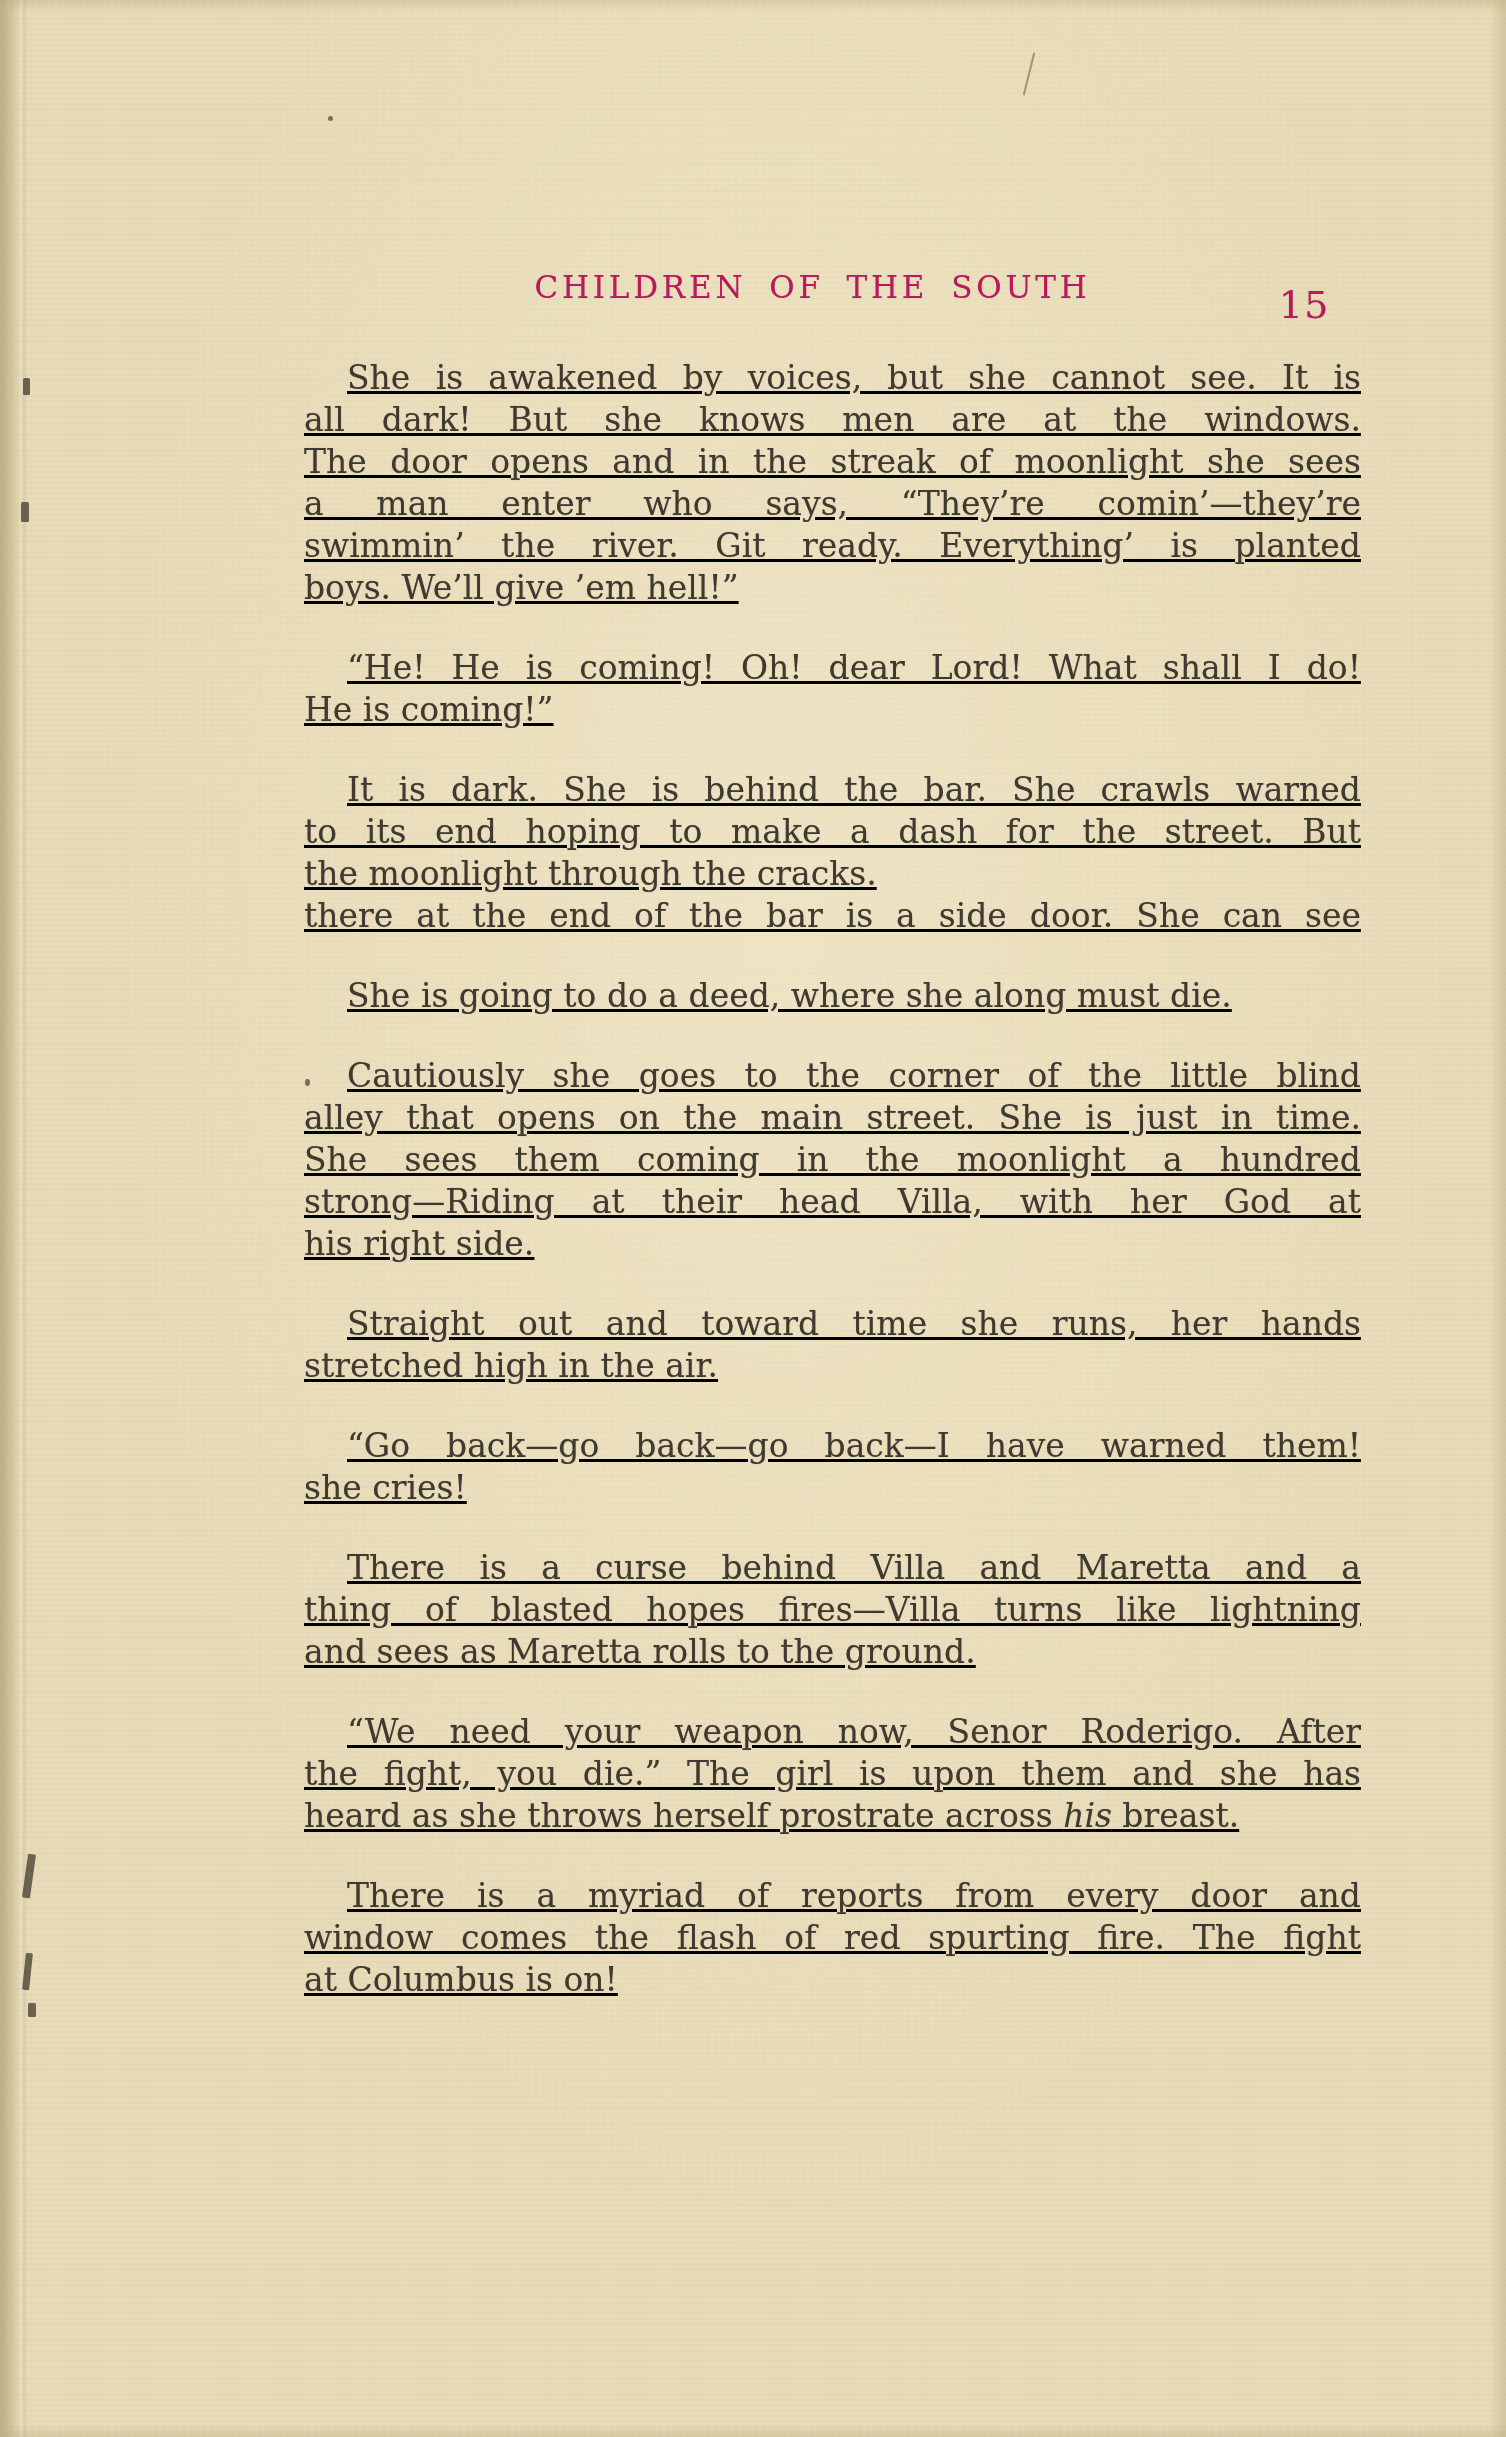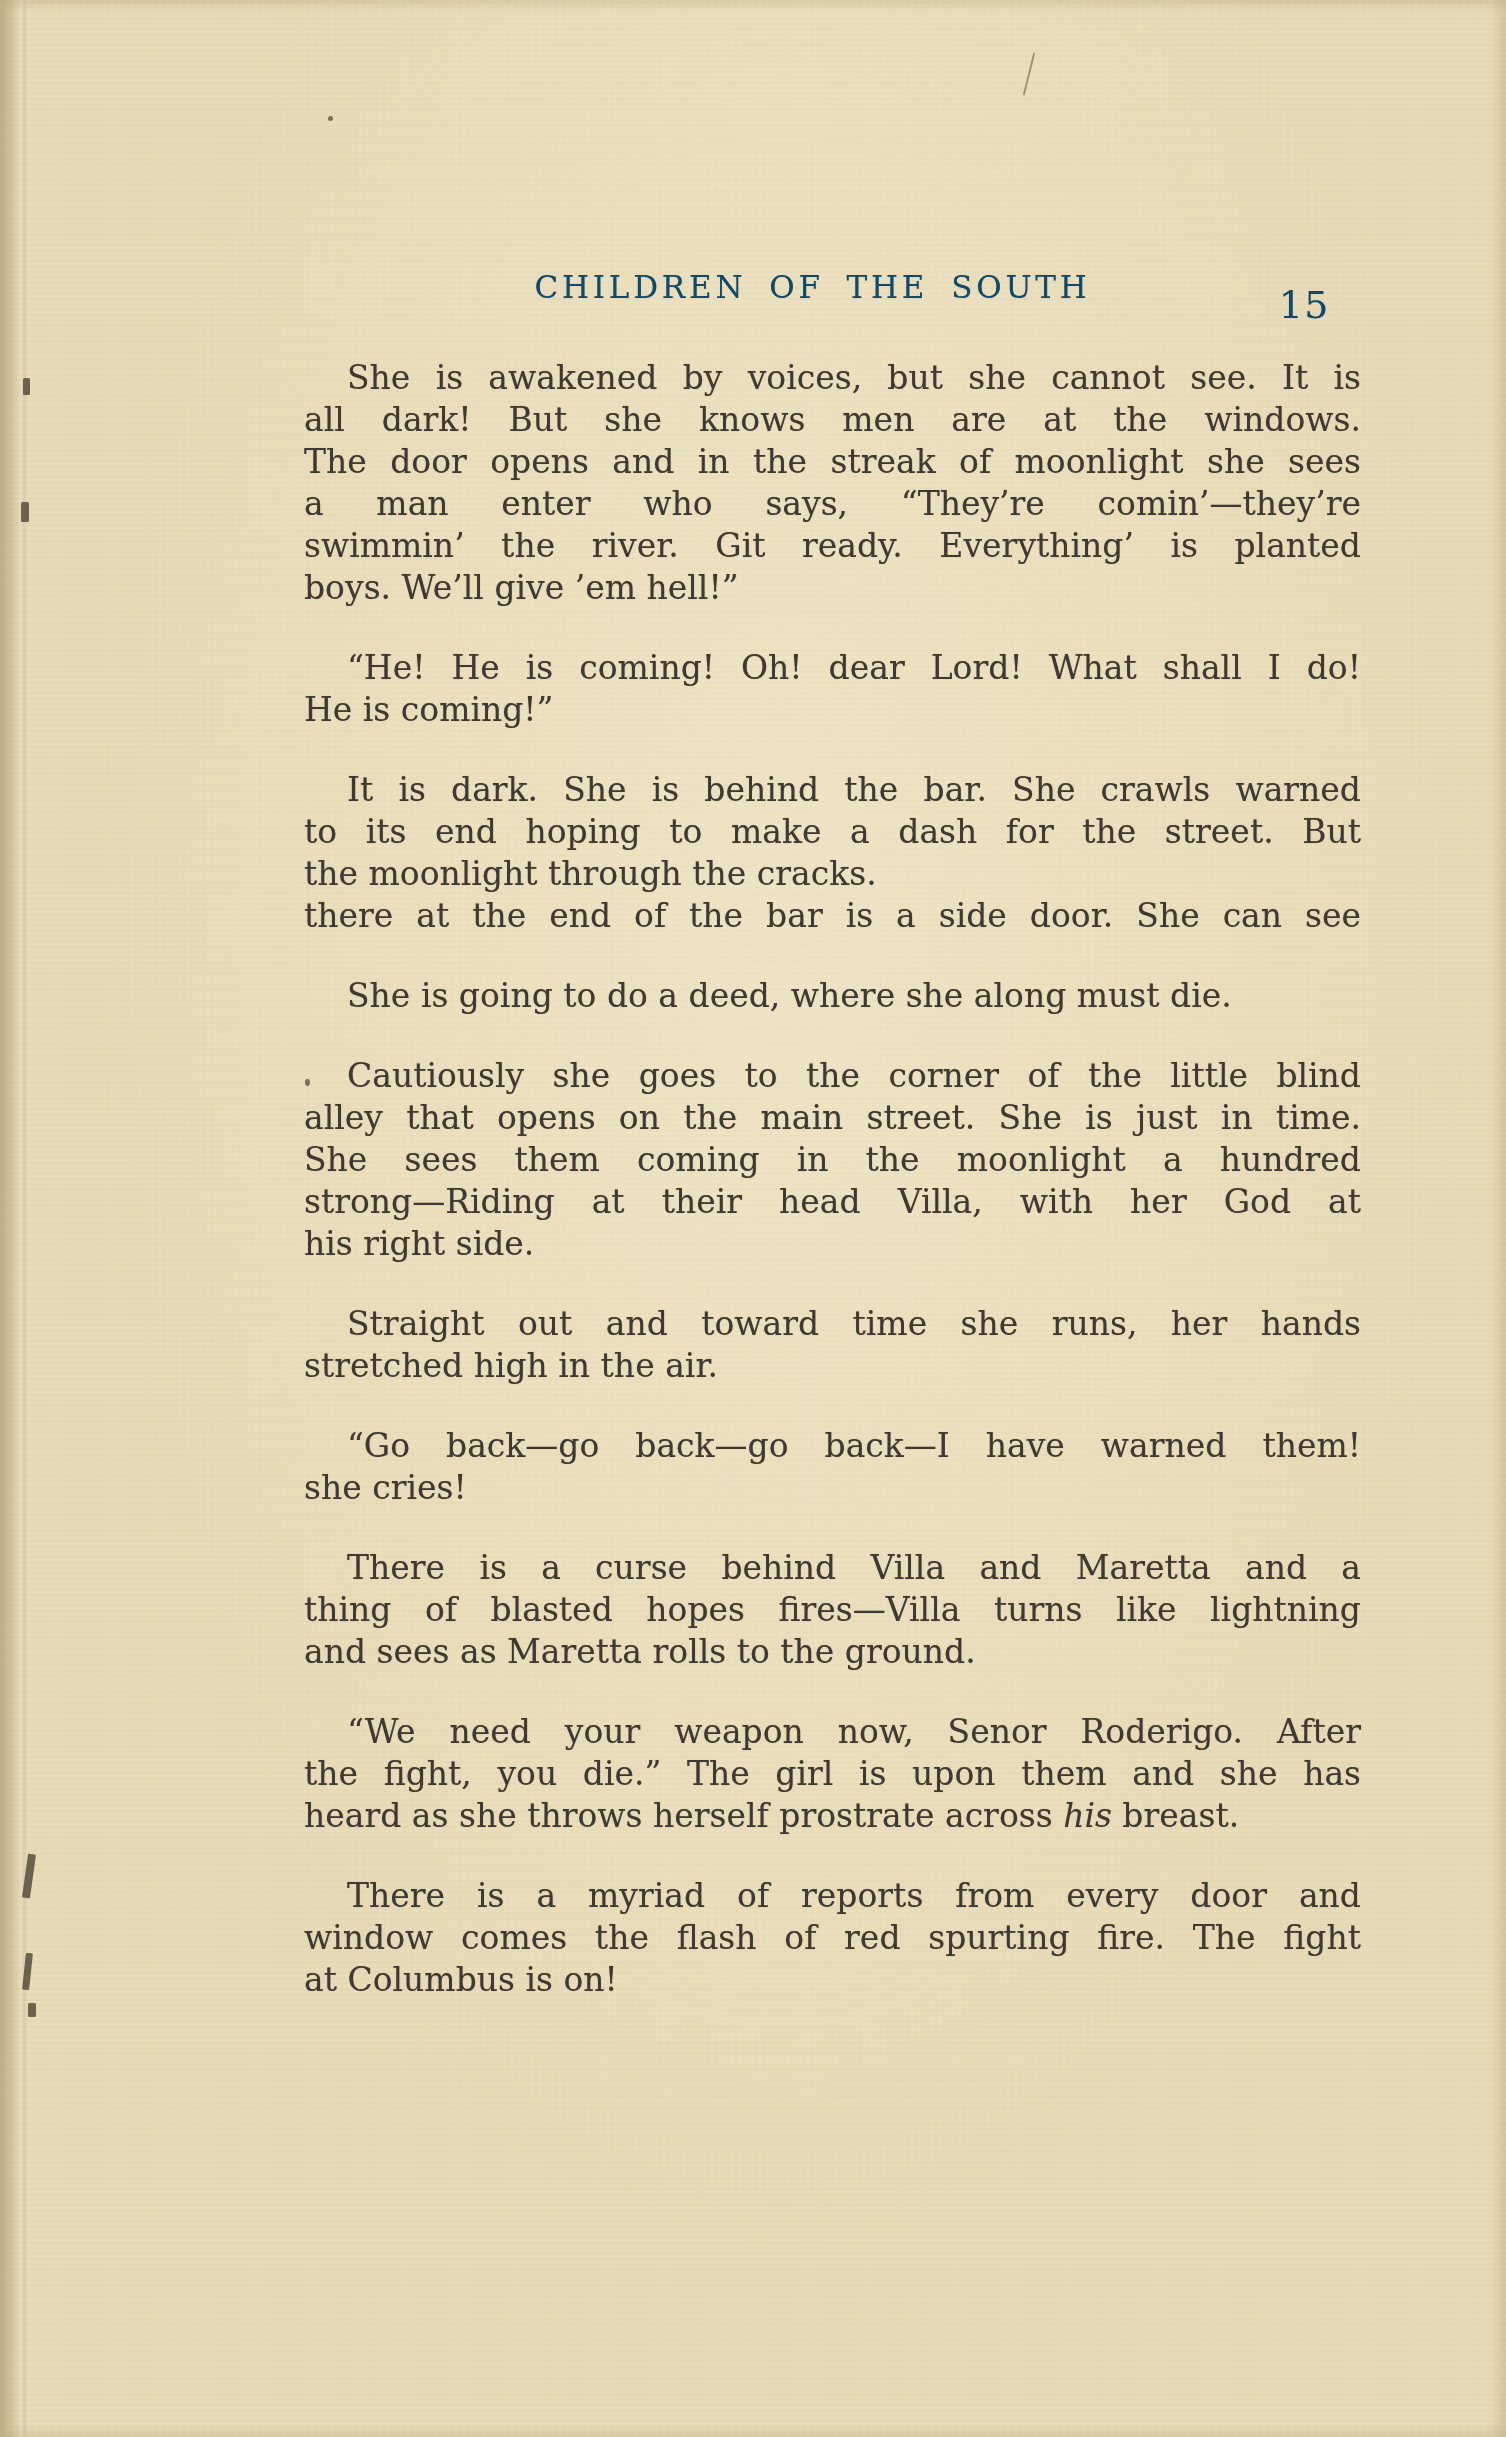--- a/index.html
+++ b/index.html
@@ -26,31 +26,31 @@
     position:absolute; left:0; top:0; height:100%; width:23px;
     background:linear-gradient(90deg, rgba(140,120,80,0.22), rgba(140,120,80,0) 100%);
   }
   .speck { position:absolute; background:#55493a; border-radius:50%; opacity:.75; }
   .stitch { position:absolute; background:#4c4336; border-radius:1.5px; opacity:.8; }
   .hairmark {
     position:absolute; width:2.3px; height:44px; background:rgba(100,86,60,0.55);
     border-radius:1.5px; transform:rotate(14deg); filter:blur(0.5px);
   }
   .page-content { position:absolute; left:304px; top:269px; width:1057px; }
-  .running-head { position:relative; height:44px; margin-bottom:44px; color:#0c4a6e; }
+  .running-head { position:relative; height:44px; margin-bottom:44px; color:#be185d; }
   .head-title {
     display:block; text-align:center; transform:translateX(-20px);
     font-size:31px; letter-spacing:3.8px; word-spacing:9.2px;
     text-shadow:0 0 0.8px rgba(57,52,43,0.35);
   }
   .pagenum {
     position:absolute; right:31px; top:14px; font-size:38px; letter-spacing:1.5px;
     text-shadow:0 0 0.8px rgba(57,52,43,0.35);
   }
-  .para { margin:0 0 38px 0; }
+  .para { margin:0 0 38px 0;text-decoration:underline; }
   .line {
     font-size:33px; line-height:42px; color:#3f3a31;
     text-align:justify; text-align-last:justify;
     text-shadow:0 0 0.8px rgba(63,58,49,0.38);
     hyphens:none; white-space:normal;
   }
   .line.last { text-align-last:left; }
   .line.indent { text-indent:43px; }
   .it { font-style:italic; }
 </style>

